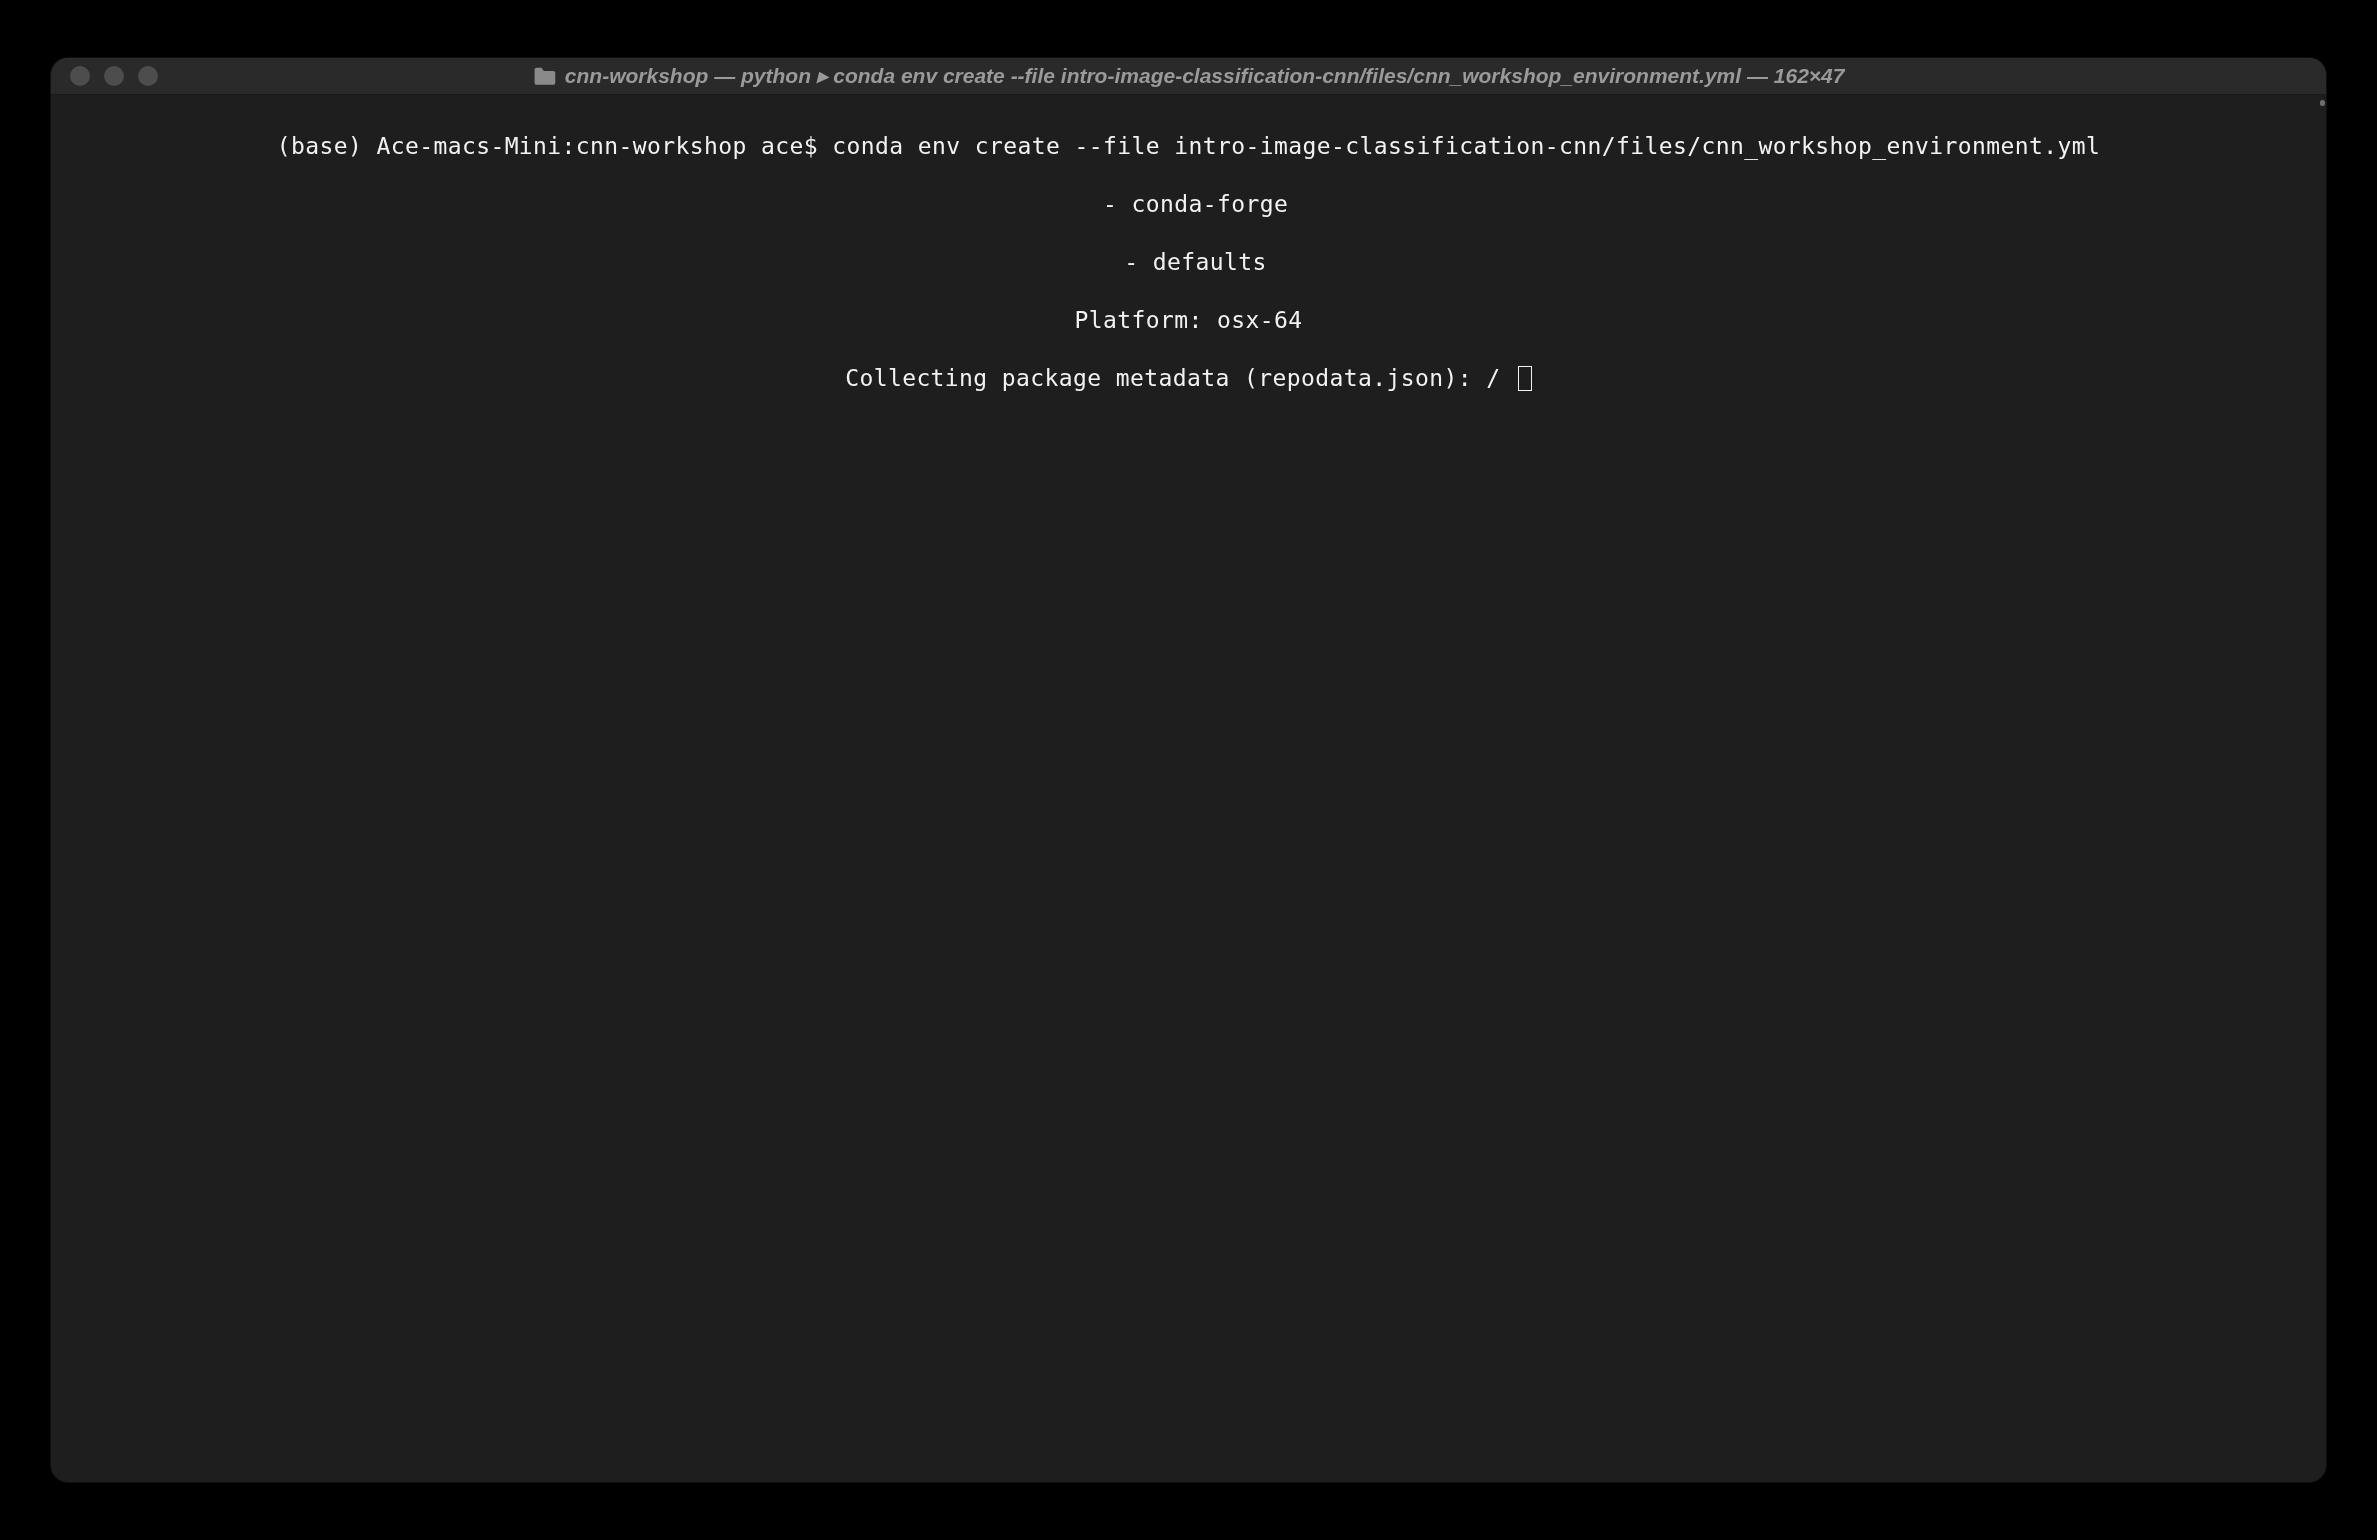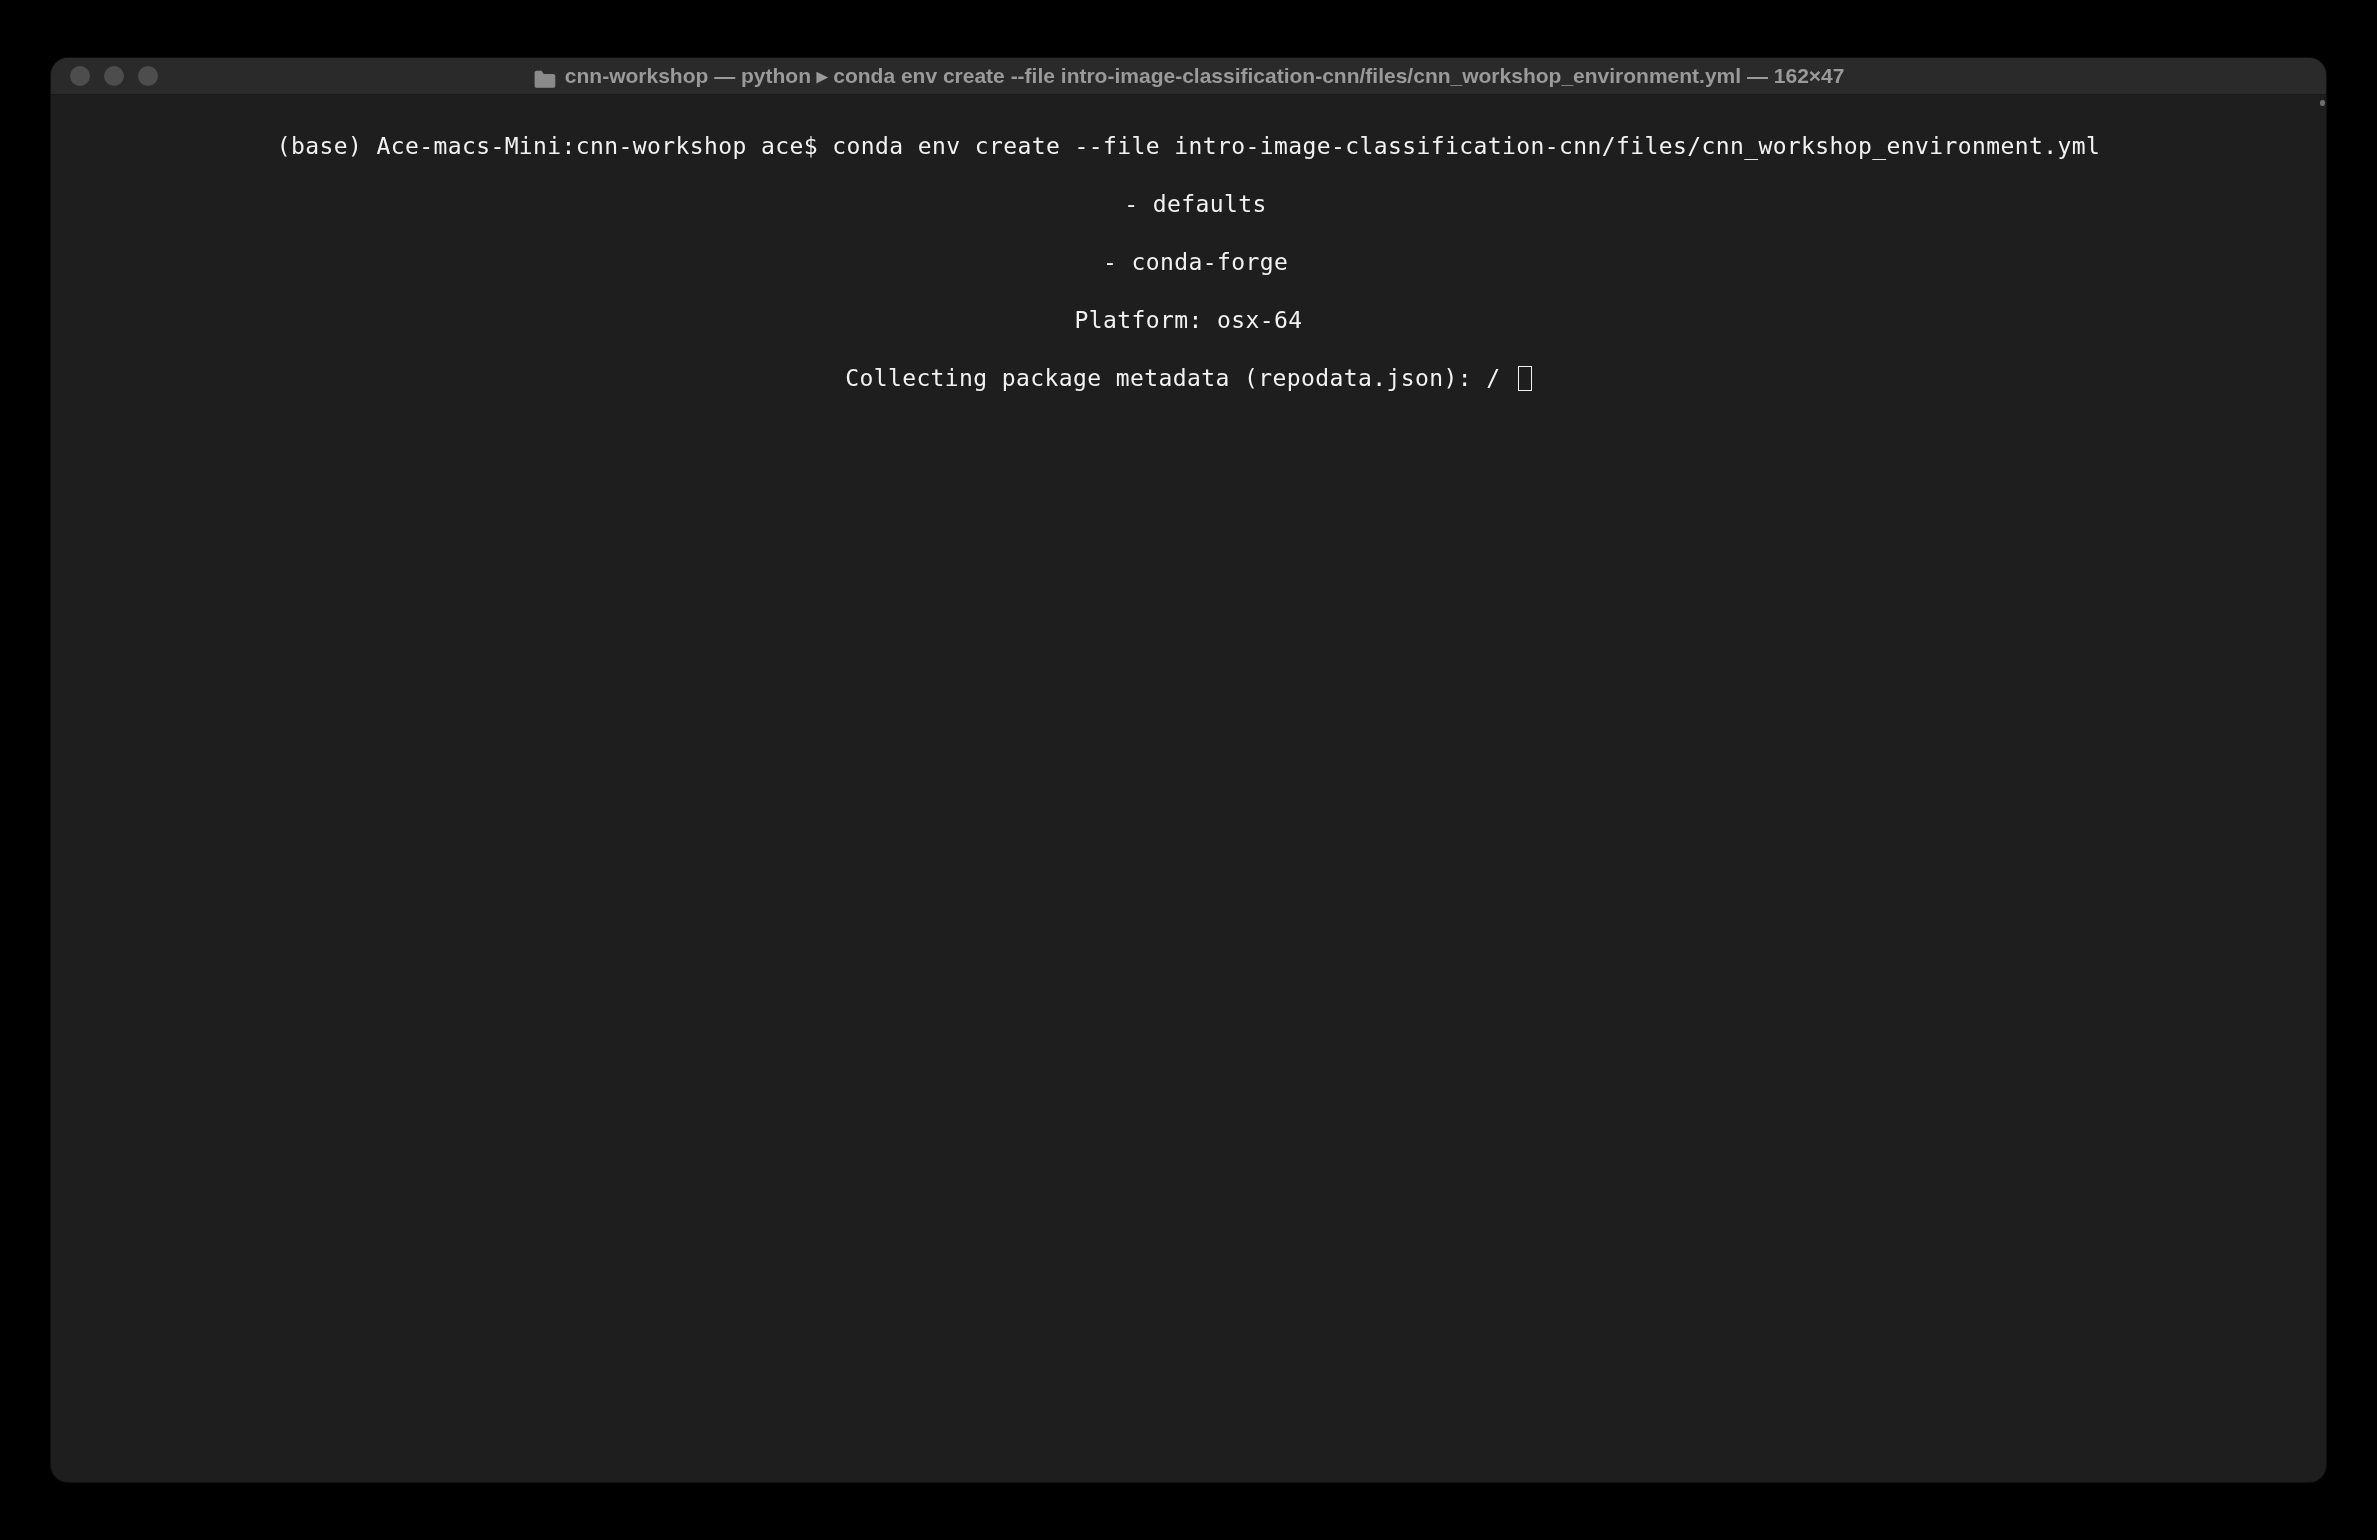--- a/index.html
+++ b/index.html
@@ -40,27 +40,28 @@
       width: 20px;
       height: 20px;
       border-radius: 50%;
       background: #4d4d4d;
     }
     .title-content {
       position: absolute;
       left: 50%;
       transform: translateX(-50%);
       display: flex;
-      align-items: flex-end;
+      align-items: center;
       gap: 9.3px;
       color: #9a9a9a;
       font-family: -apple-system, "Helvetica Neue", Arial, sans-serif;
       font-size: 21px;
       font-weight: 600;
       white-space: nowrap;
+      font-style: italic;
     }
     .folder-icon {
       width: 23px;
       height: 18.6px;
       display: inline-block;
     }
     .terminal-body {
       flex: 1;
       padding: 7.7px 9.3px;
       color: #f2f2f2;
@@ -112,22 +113,22 @@
       <span class="folder-icon">
         <svg viewBox="0 0 30 24" width="23" height="18.6">
           <path d="M2 4 C2 2 3 1 5 1 L11 1 L14 5 L26 5 C28 5 29 6 29 8 L29 20 C29 22 28 23 26 23 L5 23 C3 23 2 22 2 20 Z" fill="#8a8a8a"></path>
         </svg>
       </span>
       <span>cnn-workshop — python ▸ conda env create --file intro-image-classification-cnn/files/cnn_workshop_environment.yml — 162×47</span>
     </div>
   </div>
   <div class="terminal-body">
 <span class="prompt-line"><span>(base) Ace-macs-Mini:cnn-workshop ace$ </span><span>conda env create --file intro-image-classification-cnn/files/cnn_workshop_environment.yml</span></span>
+<span class="out-line"> - conda-forge</span>
 <span class="out-line"> - defaults</span>
-<span class="out-line"> - conda-forge</span>
 <span class="out-line">Platform: osx-64</span>
 <span class="out-line"><span>Collecting package metadata (repodata.json): / </span><span class="cursor-box"></span></span>
     <div class="scrollbar-track">
       <div class="scrollbar-thumb"></div>
     </div>
   </div>
 </div>
 
 
 </body></html>

